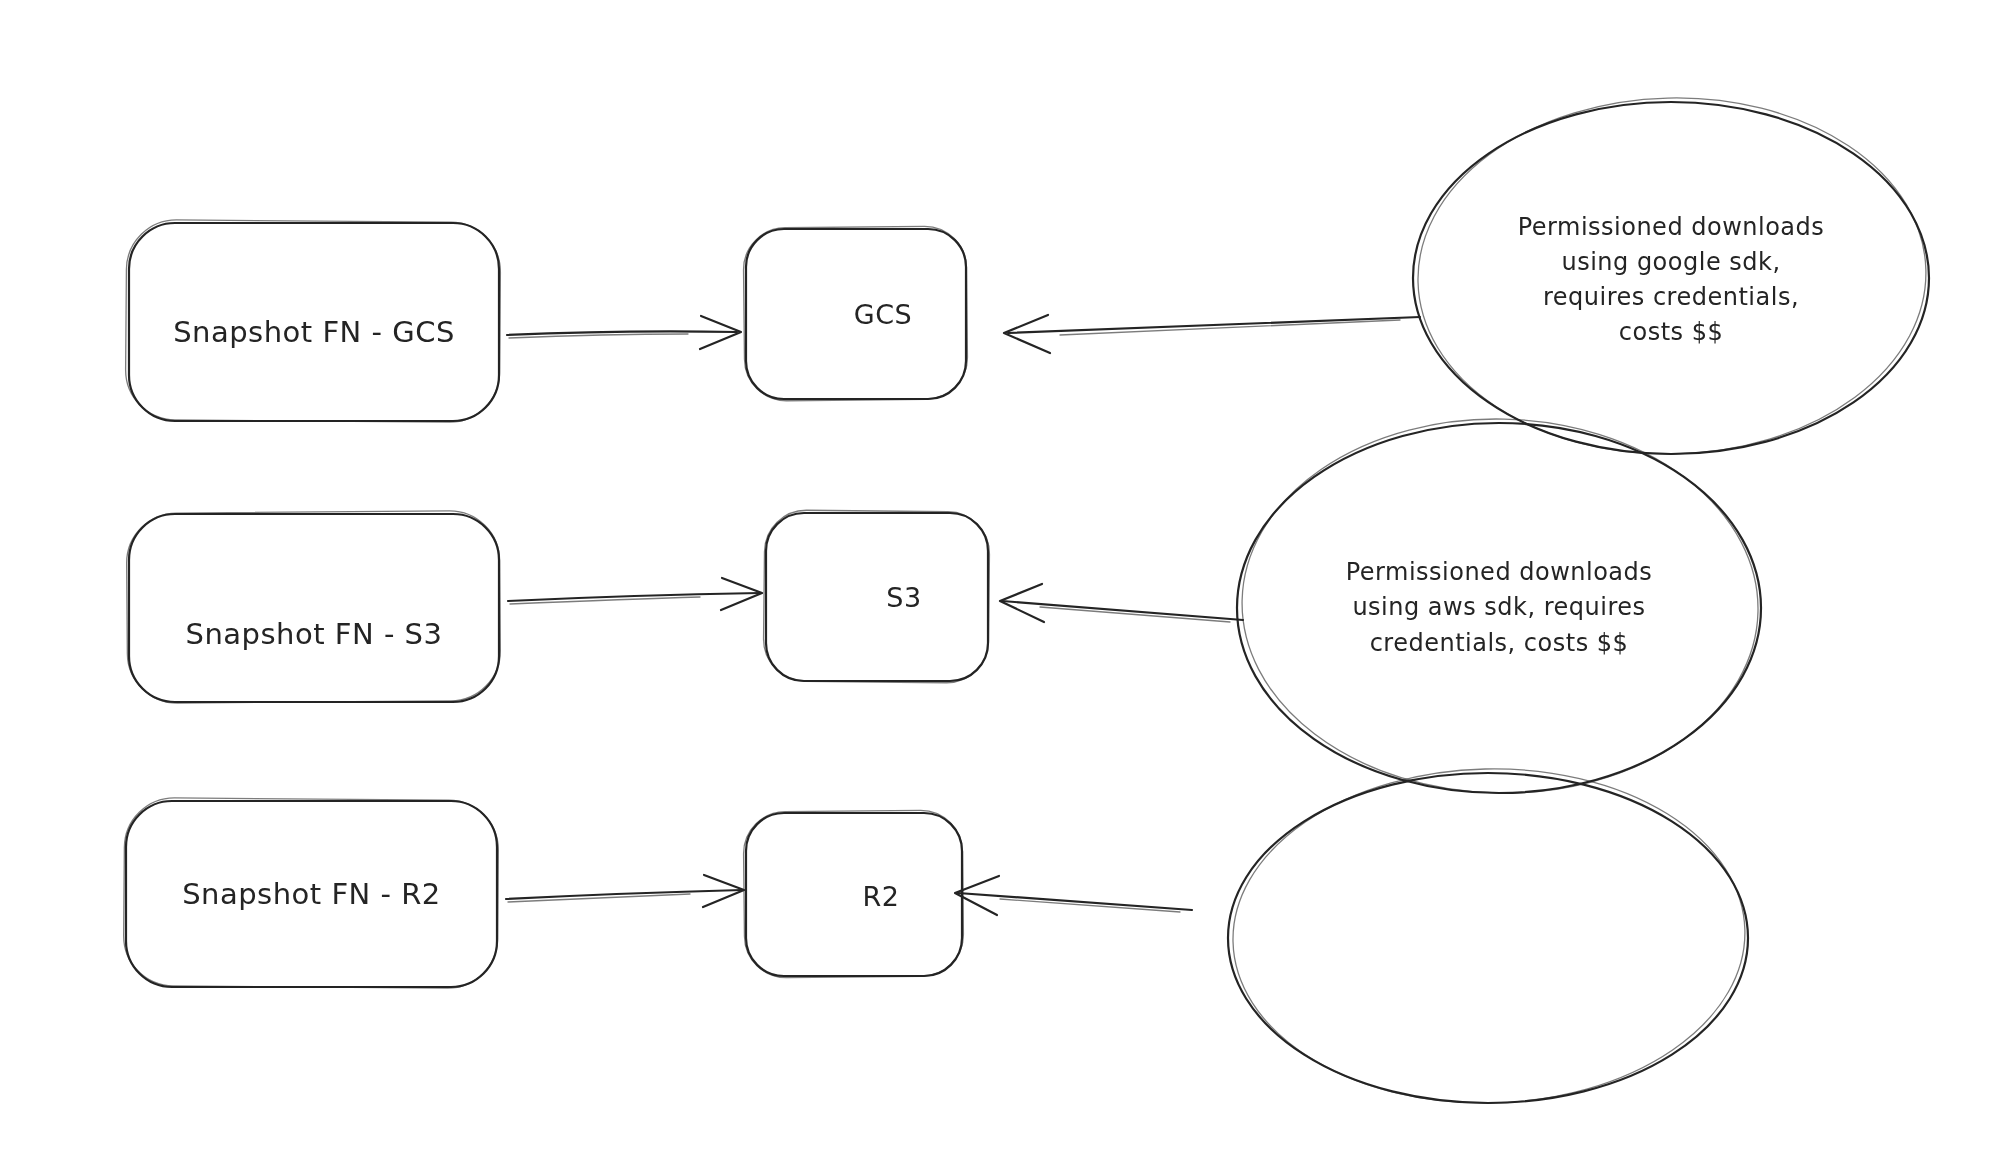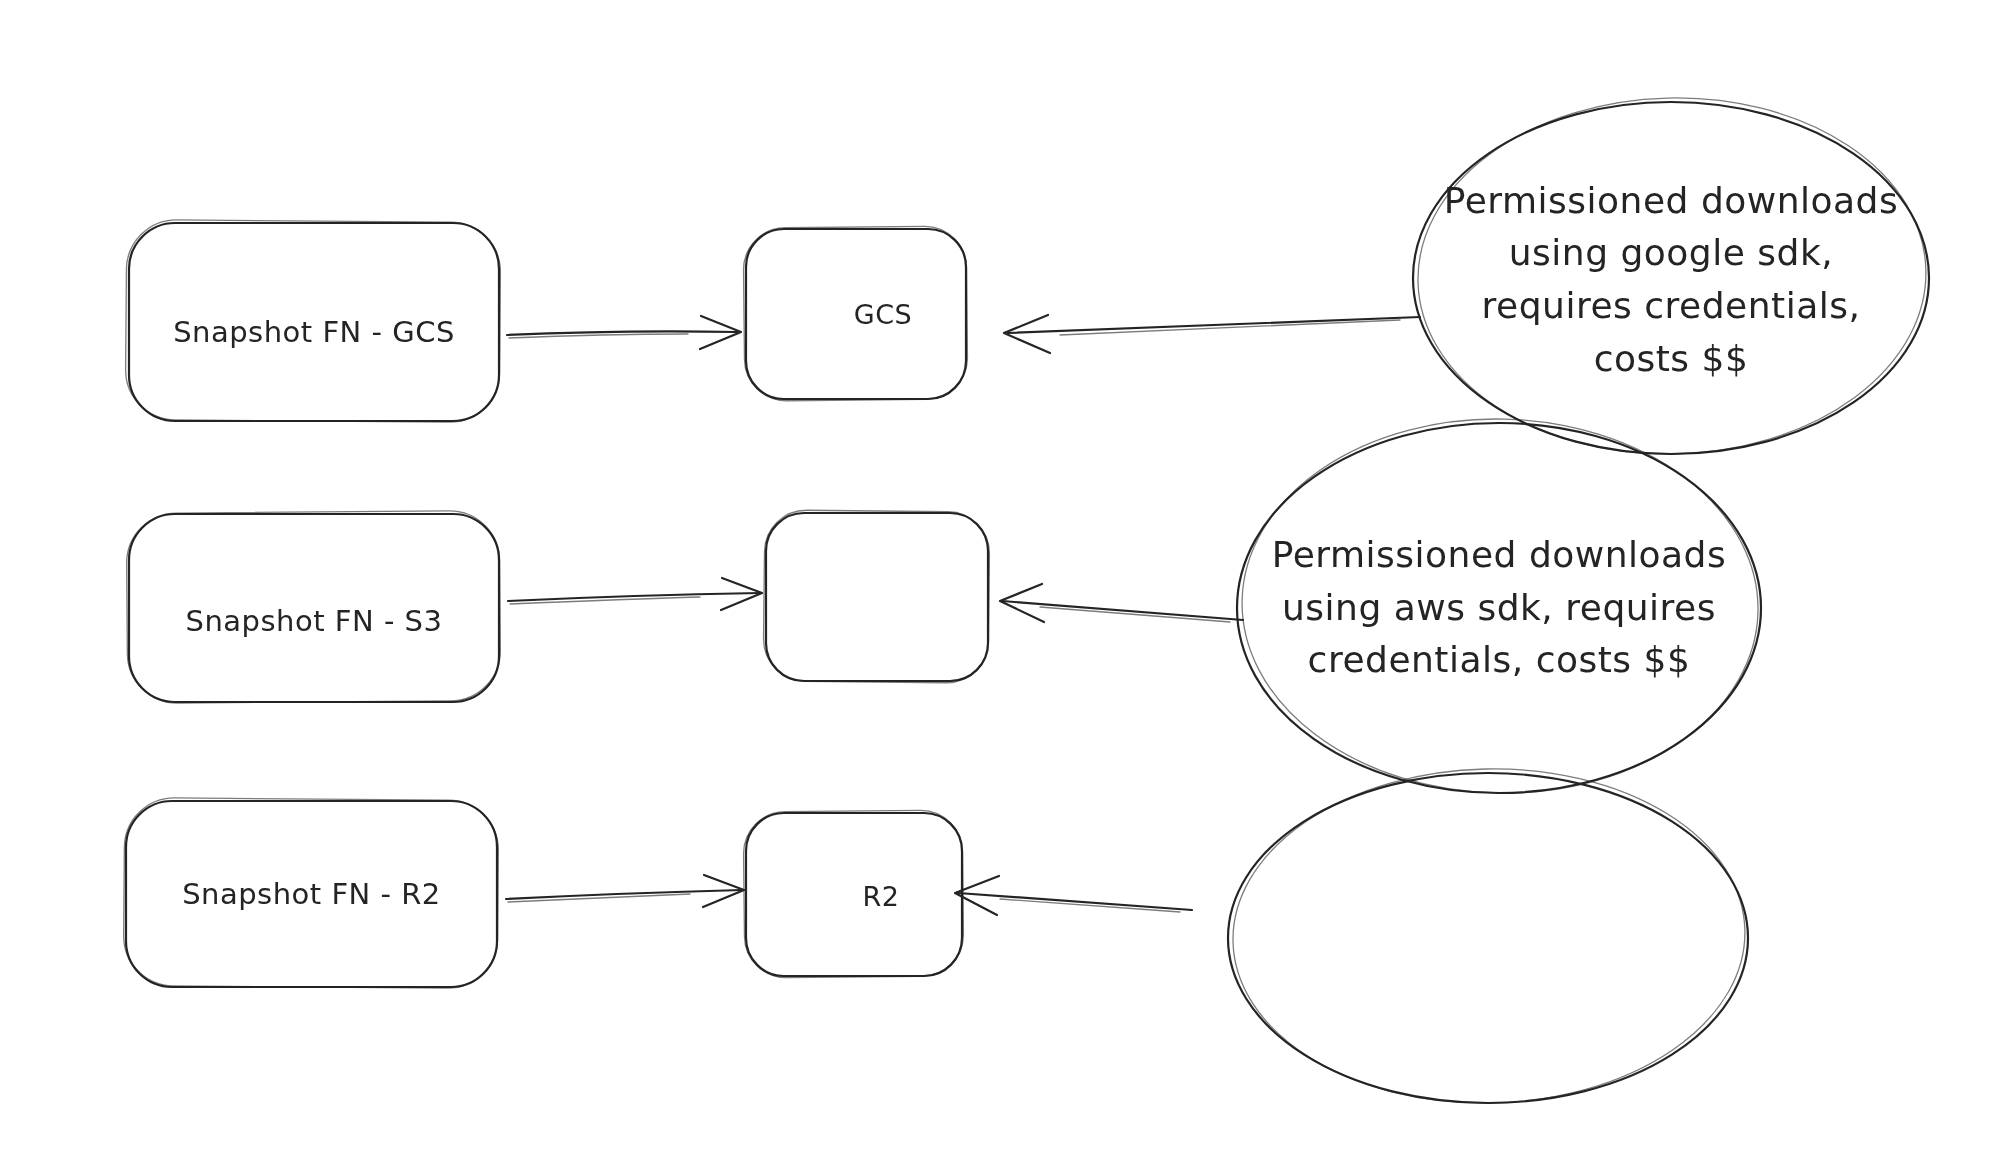--- a/index.html
+++ b/index.html
@@ -13,21 +13,21 @@
     stroke-linecap:round; stroke-linejoin:round;
   }
   .stroke .echo { stroke-width:1.3; opacity:.6; }
   .lbl {
     position:absolute; display:flex; align-items:center; justify-content:center;
     text-align:center; white-space:pre-line; color:var(--stroke);
     letter-spacing:.5px;
   }
   .node-lbl  { font-size:29px; }
   .store-lbl { font-size:27px;margin-left:27px; }
-  .note-lbl  { font-size:36px; line-height:1.46; }
+  .note-lbl  { font-size:24px; line-height:1.46; }
 </style>
 </head>
 <body>
 
 <div class="canvas">
 
   <svg width="2000" height="1174" viewBox="0 0 2000 1174" class="stroke">
 
     <g>
       <rect x="129" y="223" width="370" height="198" rx="46"></rect>
@@ -99,21 +99,22 @@
     </g>
   </svg>
 
   <div class="lbl node-lbl" style="left:138px; top:222px; width:352px; height:220px;">Snapshot FN - GCS</div>
   <div class="lbl store-lbl" style="left:745px; top:228px; width:222px; height:172px;">GCS</div>
   <div class="lbl note-lbl" style="left:1441px; top:104px; width:460px; height:352px;">Permissioned downloads
 using google sdk,
 requires credentials,
 costs $$</div>
 
-  <div class="lbl node-lbl" style="left:138px; top:500px; width:352px; height:242px;">Snapshot FN - S3</div>
+  <div class="lbl node-lbl" style="left:138px; top:513px; width:352px; height:242px;">Snapshot FN - S3</div>
+  <div class="lbl store-lbl" style="left:765px; top:512px; width:224px; height:170px;">S3</div>
   <div class="lbl note-lbl" style="left:1259px; top:423px; width:480px; height:370px;">Permissioned downloads
 using aws sdk, requires
 credentials, costs $$</div>
 
   <div class="lbl node-lbl" style="left:135px; top:800px; width:353px; height:188px;">Snapshot FN - R2</div>
   <div class="lbl store-lbl" style="left:745px; top:812px; width:218px; height:169px;">R2</div>
 
 </div>
 
 </body></html>

